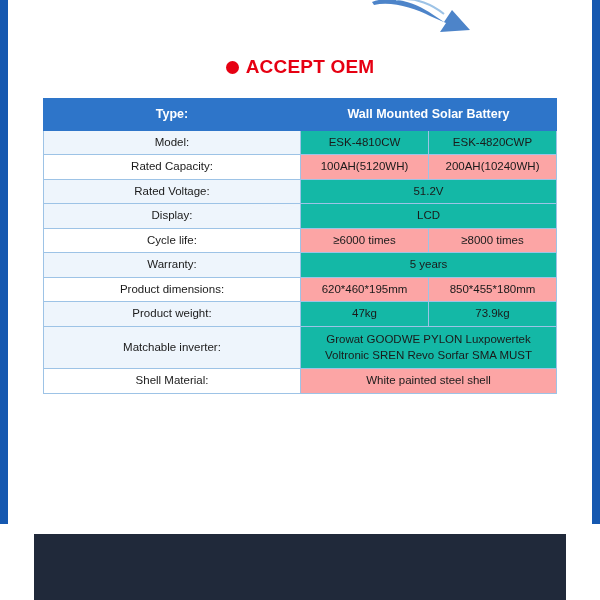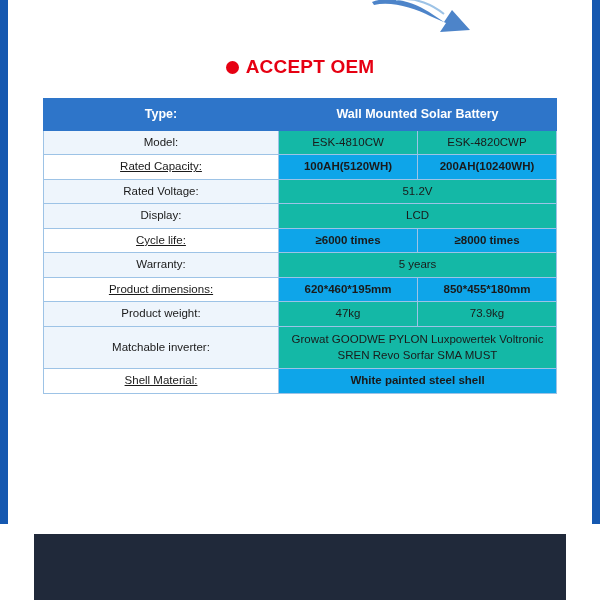--- a/index.html
+++ b/index.html
@@ -85,38 +85,36 @@
     color: #1a1a1a;
     text-align: center;
     padding: 4px 5px;
     line-height: 1.35;
   }
   tr.header-row td {
     background: #2e75c9;
     color: #ffffff;
     font-weight: bold;
     font-size: 12.5px;
-    padding: 7px 3px;
+    padding: 7px 14px;
     border: 1px solid #2e75c9;
     margin-left: 16px;
   }
   td.label {
     width: 228px;
     background: #eef5fc;
   }
   tr.alt td.label {
     background: #ffffff;
-    text-decoration: underline;
   }
   td.val {
     background: #14b8a6;
   }
   td.valalt {
-    background: #0ea5e9;
-    font-weight: bold;
+    background: #fca5a5;
   }
   .tall { height: 42px; }
   .row-h { height: 23px; }
 
   
   .bottom-band {
     position: absolute;
     left: 0;
     top: 524px;
     width: 600px;

